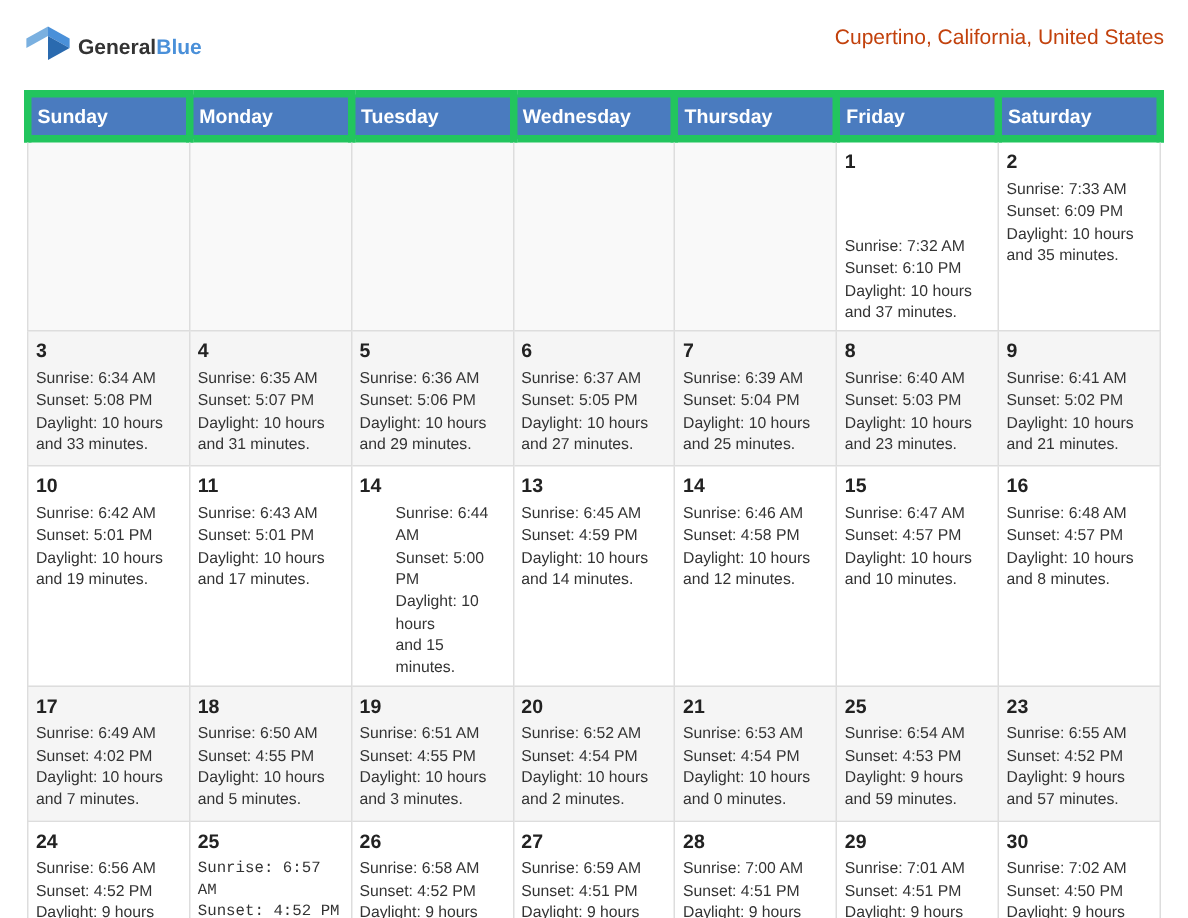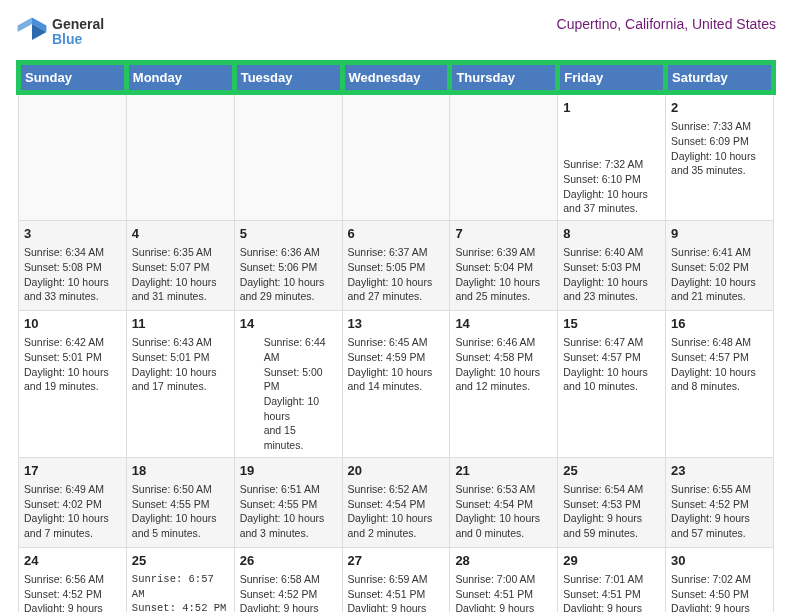--- a/index.html
+++ b/index.html
@@ -16,21 +16,21 @@
       align-items: flex-start;
       margin-bottom: 12px;
     }
     .logo {
       display: flex;
       align-items: center;
       gap: 4px;
     }
     .logo-text {
       display: flex;
-      flex-direction: column;
+      flex-direction: row;
       line-height: 1.1;
     }
     .logo-general {
       font-size: 14px;
       font-weight: bold;
       color: #333;
     }
     .logo-blue {
       font-size: 14px;
       font-weight: bold;
@@ -43,21 +43,21 @@
     .title-block {
       text-align: right;
     }
     .month-title {
       font-size: 32px;
       font-weight: normal;
       color: #222;
     }
     .location {
       font-size: 14px;
-      color: #701a75;
+      color: #c2410c;
     }
     .calendar {
       width: 100%;
       border-collapse: collapse;
       table-layout: fixed;
     }
     .calendar th {
       background: #4a7bbf;
       color: #fff;
       font-size: 13px;

